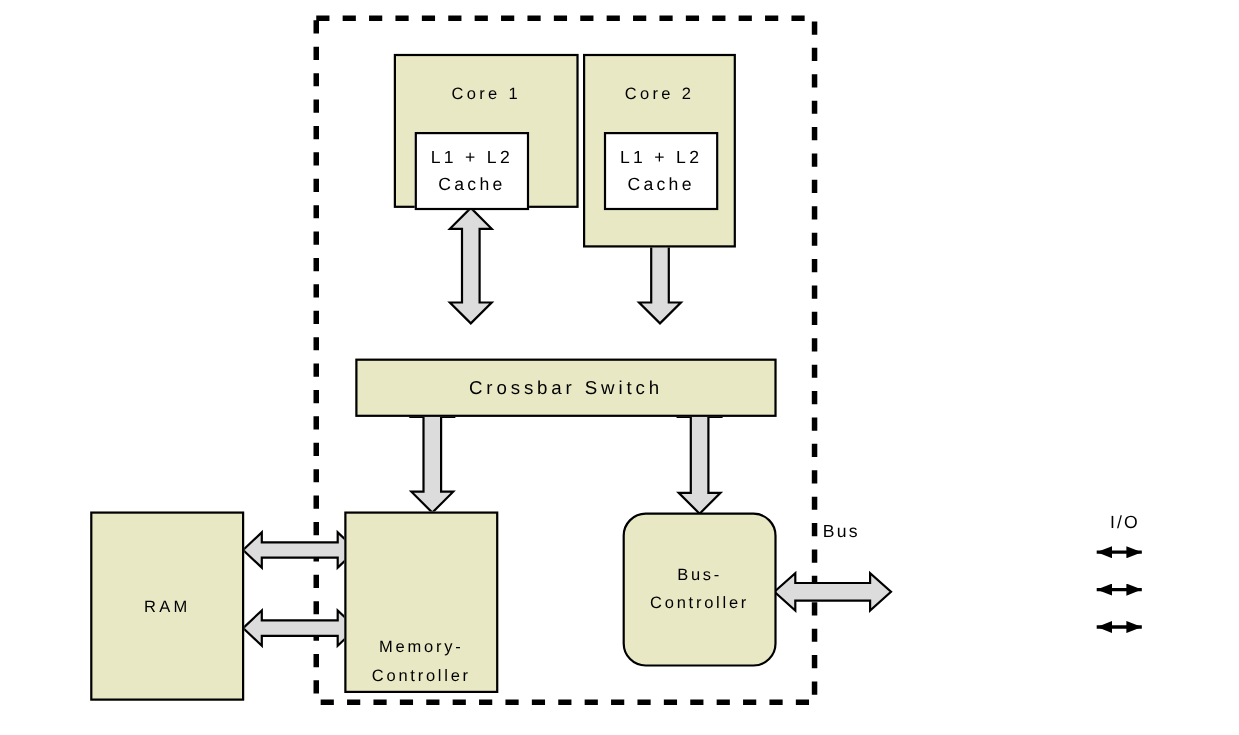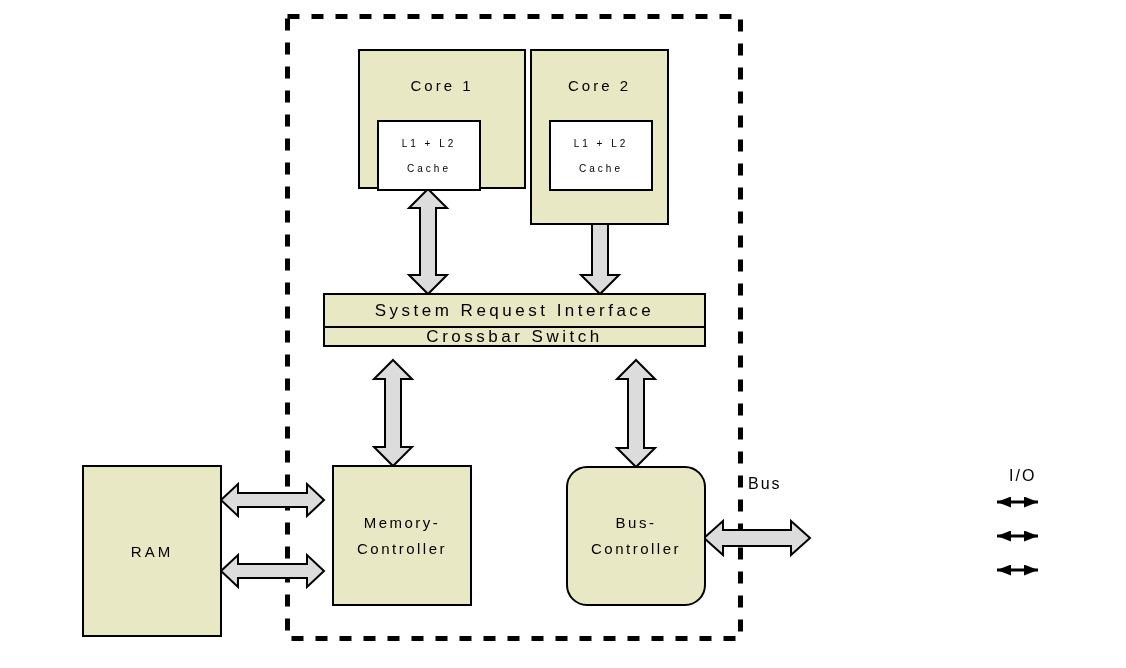--- a/index.html
+++ b/index.html
@@ -42,21 +42,21 @@
     justify-content: center;
     text-align: center;
     z-index: 1;
   }
   .node.white { background: var(--cache-fill); z-index: 2; }
   .node.top-label { align-items: flex-start; padding-top: 26px; }
   .lbl { display: block; white-space: pre; }
   .fs15 { font-size: 15px; letter-spacing: 3px; }
   .fs17 { font-size: 17px; letter-spacing: 3.5px; }
   .two-line { font-size: 15px; letter-spacing: 2.5px; line-height: 26px; }
-  .cache-txt { font-size: 10px; letter-spacing: 3px; line-height: 25px; }
+  .cache-txt { font-size: 16px; letter-spacing: 3px; line-height: 25px; }
   .float-label {
     position: absolute;
     z-index: 3;
     font-size: 16px;
     letter-spacing: 2px;
     white-space: nowrap;
   }
 </style>
 </head>
 <body>
@@ -106,33 +106,30 @@
     </div>
   </div>
 
   <div class="node white" style="left:549px; top:120px; width:104px; height:71px;">
     <div class="cache-txt">
       <span class="lbl">L1 + L2</span>
       <span class="lbl">Cache</span>
     </div>
   </div>
 
-  <div class="node" style="left:323px; top:293px; width:383px; height:36px;">
-    <span class="lbl fs17">System Request Interface</span>
-  </div>
 
-  <div class="node" style="left:323px; top:326px; width:383px; height:21px;">
+  <div class="node" style="left:323px; top:326px; width:383px; height:53px;">
     <span class="lbl fs17">Crossbar Switch</span>
   </div>
 
   <div class="node" style="left:82px; top:465px; width:140px; height:172px;">
     <span class="lbl fs15">RAM</span>
   </div>
 
-  <div class="node" style="left:332px; top:465px; width:140px; height:141px;">
+  <div class="node" style="left:313px; top:465px; width:140px; height:165px;align-items:flex-end;">
     <div class="two-line">
       <span class="lbl">Memory-</span>
       <span class="lbl">Controller</span>
     </div>
   </div>
 
   <div class="node" style="left:566px; top:466px; width:140px; height:140px;border-radius:21px;">
     <div class="two-line">
       <span class="lbl">Bus-</span>
       <span class="lbl">Controller</span>

